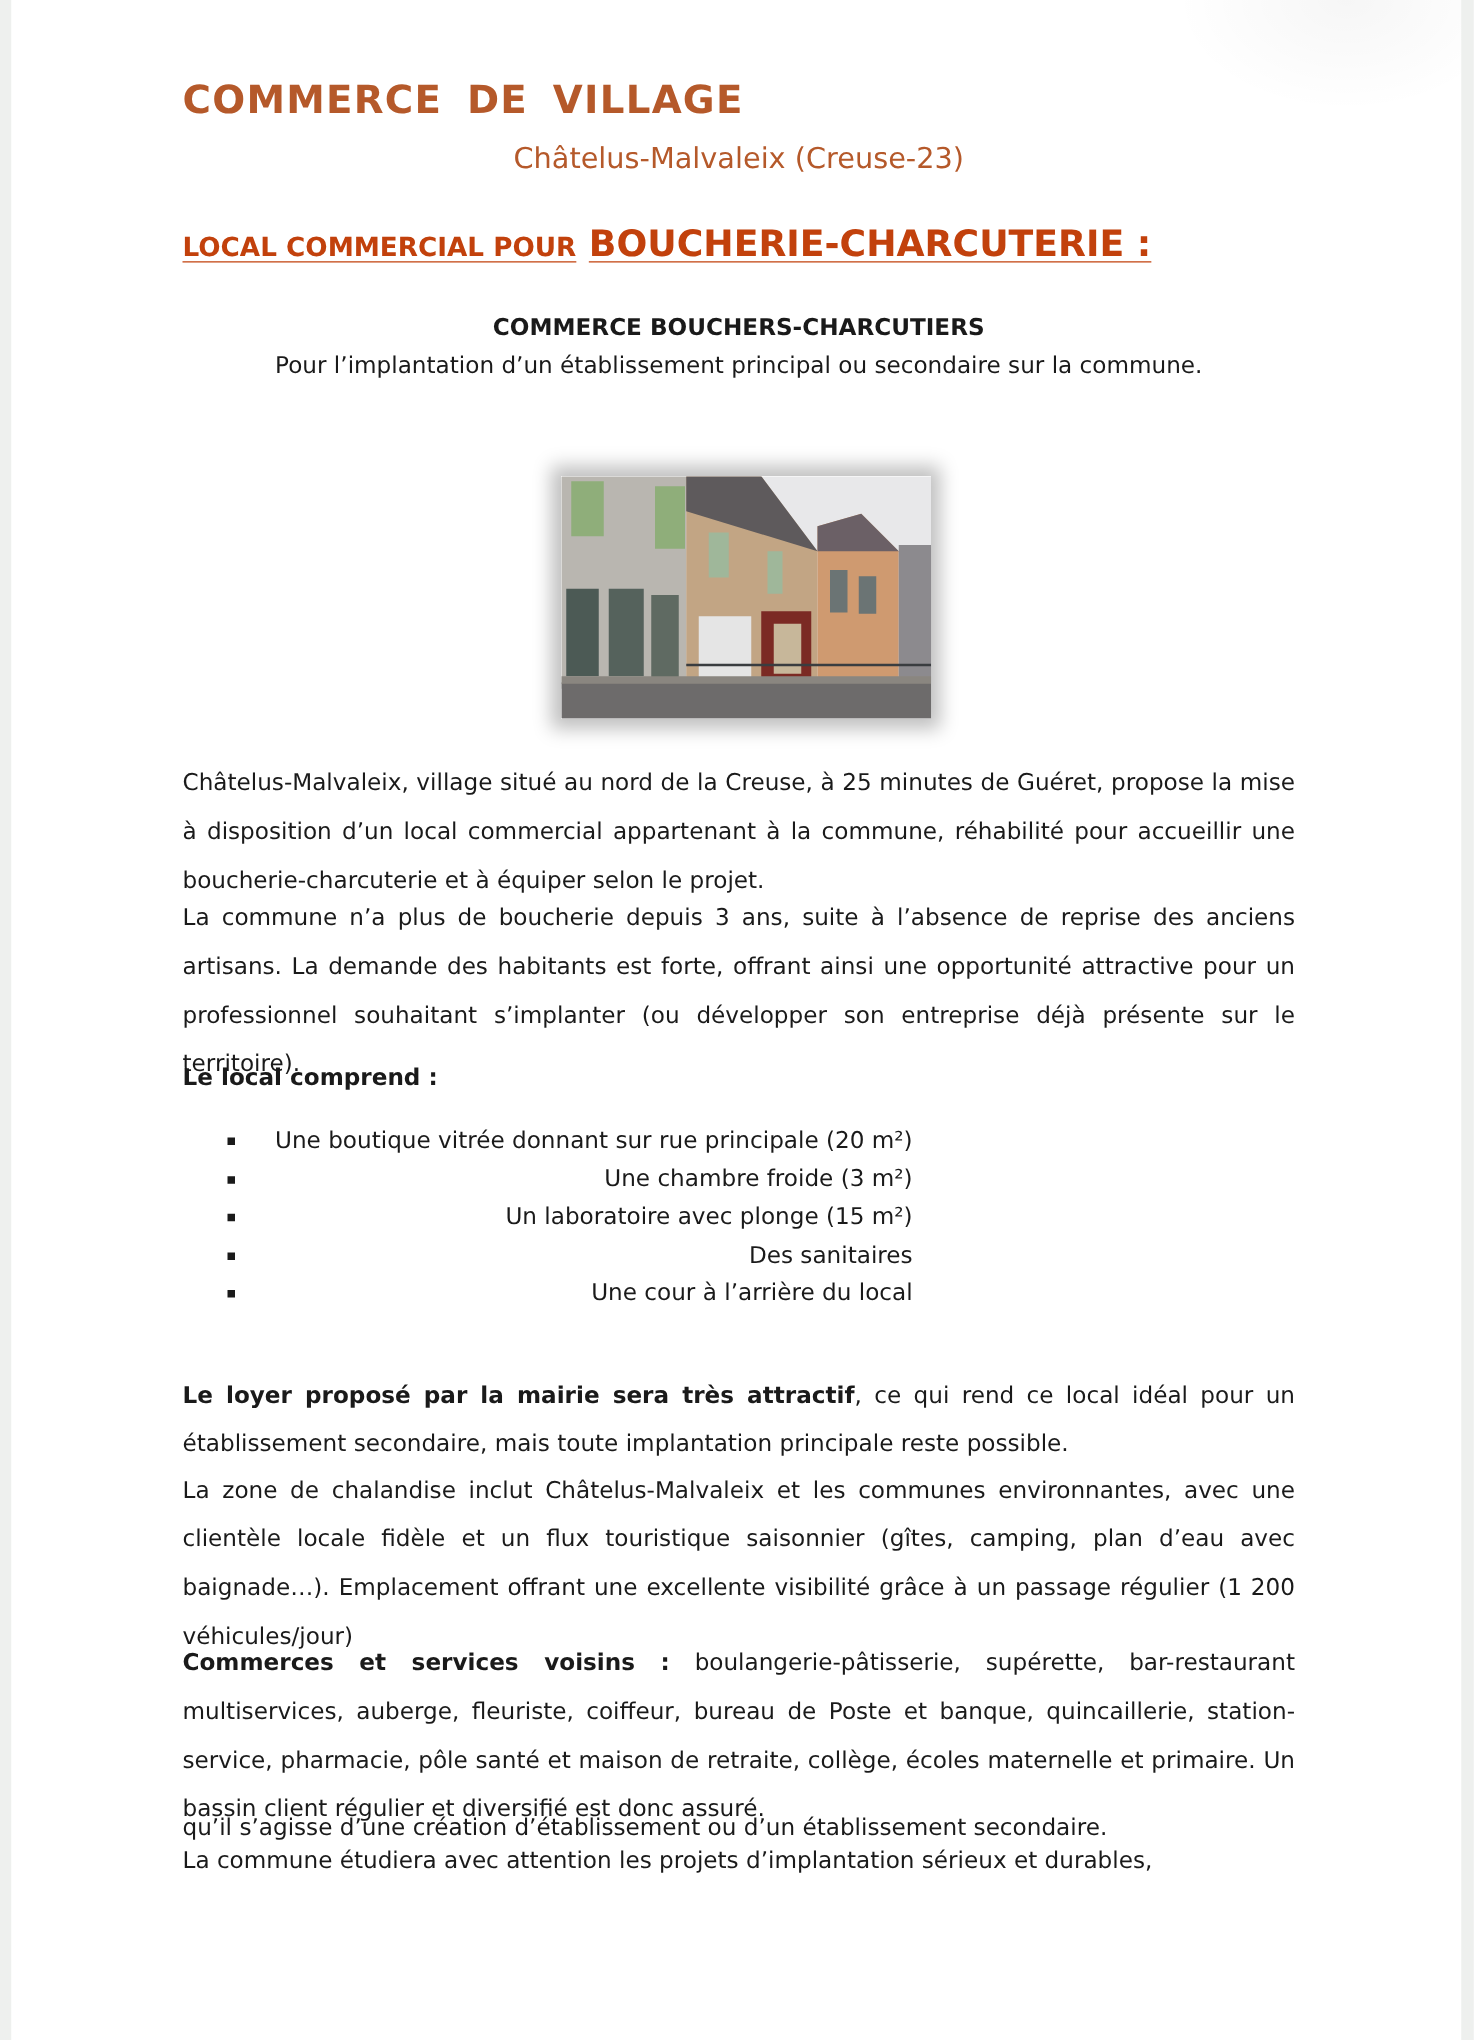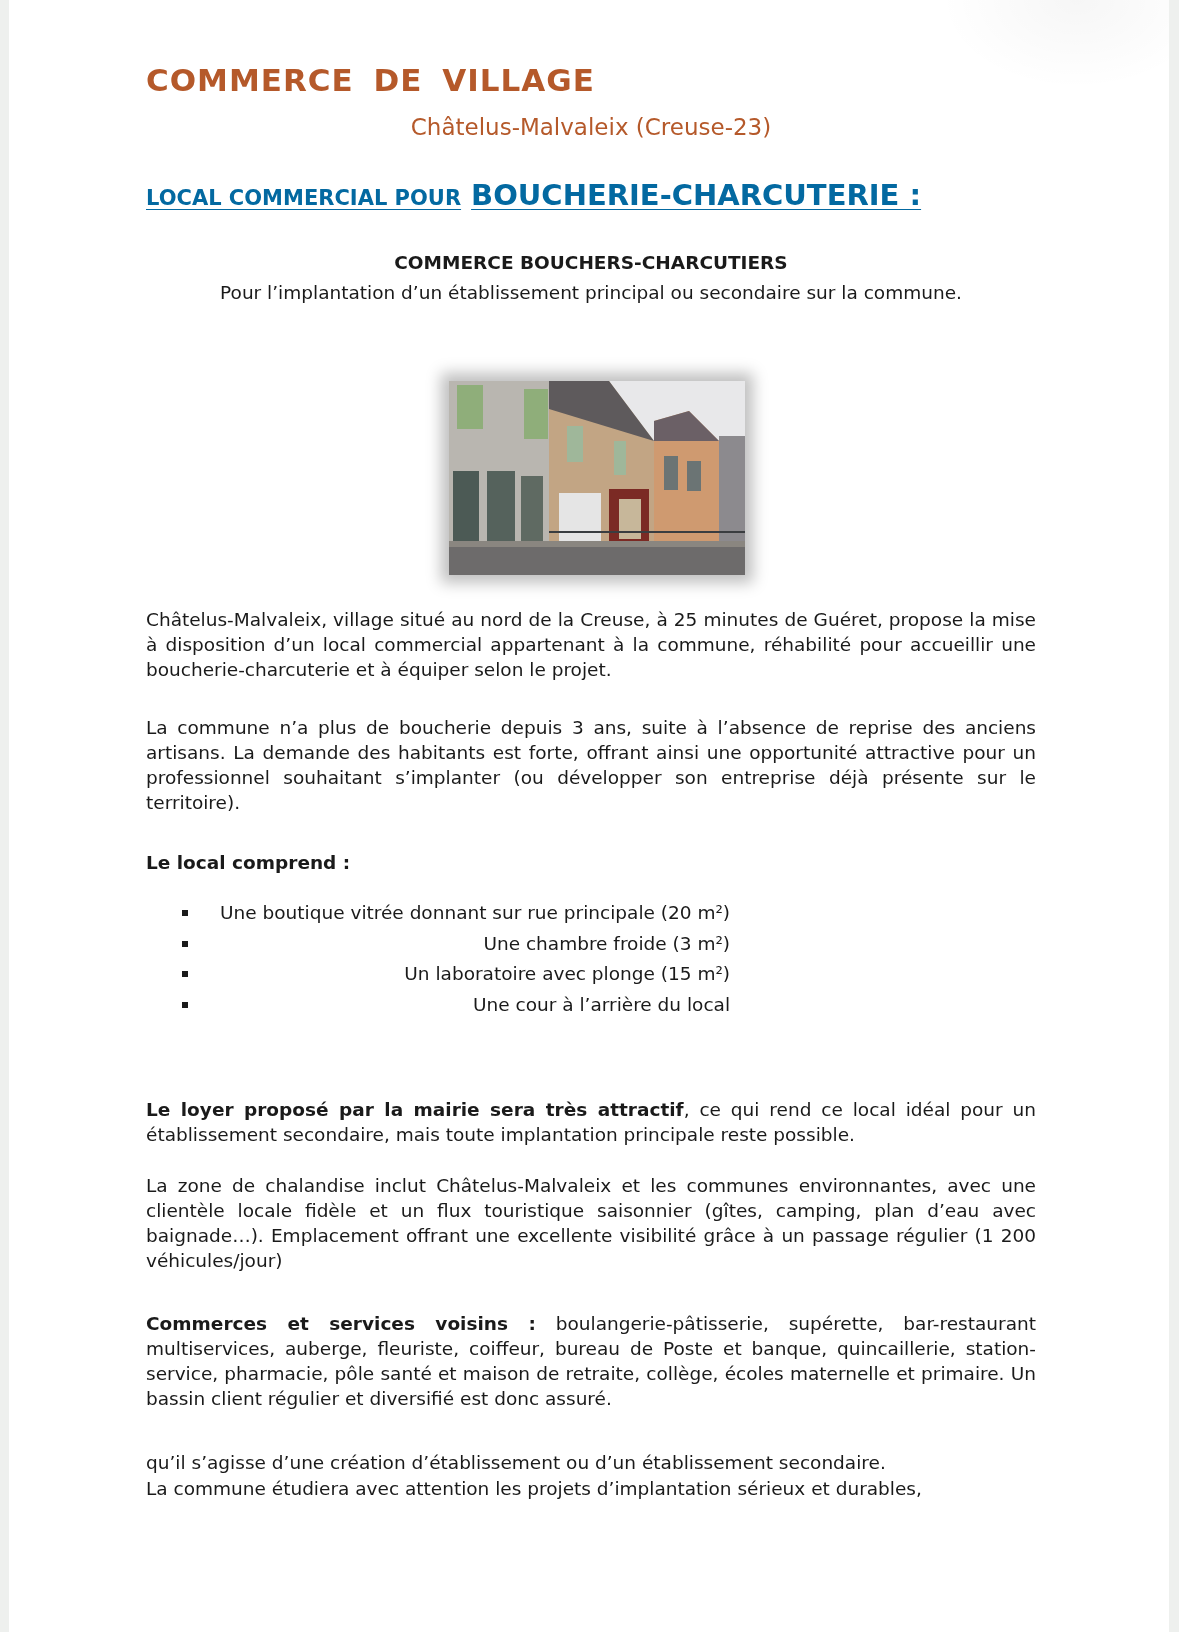--- a/index.html
+++ b/index.html
@@ -17,32 +17,32 @@
   .title {
     position: absolute; top: 62px; left: 0; width: 890px; text-align: left;
     color: #b5592a; font-weight: bold; font-size: 31px; letter-spacing: 1px; word-spacing: 8px;
   }
   .subtitle {
     position: absolute; top: 114px; left: 0; width: 890px; text-align: center;
     color: #b5592a; font-size: 23px;
   }
   .section-heading {
     position: absolute; top: 178px; left: 0; width: 890px; white-space: nowrap;
-    color: #0369a1; font-weight: bold; text-decoration: underline; text-underline-offset: 4px;
+    color: #c2410c; font-weight: bold; text-decoration: underline; text-underline-offset: 4px;
   }
   .section-heading .small { font-size: 21px; }
   .section-heading .big { font-size: 29px; margin-left: 10px; }
   .intro { position: absolute; top: 248px; left: 0; width: 890px; text-align: center; font-size: 18.5px; line-height: 30px; }
   .intro .strong { font-weight: bold; }
   .photo-wrap {
     position: absolute; top: 381px; left: 303px; width: 296px; height: 194px;
     box-shadow: 0 0 14px 8px rgba(0,0,0,0.25); overflow: hidden;
   }
   .photo { width: 100%; height: 100%; display: block; }
-  .body-text { position: absolute; left: 0; width: 890px; font-size: 18.5px; line-height: 25px; text-align: justify; }
+  .body-text { position: absolute; left: 0; width: 890px; font-size: 18.5px; line-height: 39px; text-align: justify; }
   .body-text b { font-weight: bold; }
   .p1 { top: 607px; }
   .p2 { top: 715px; }
   .list-title { position: absolute; top: 852px; left: 0; font-size: 18.5px; font-weight: bold; }
   .feature-list { position: absolute; top: 898px; left: 0; list-style: none; margin: 0; padding: 0; font-size: 18.5px; line-height: 30.5px; }
   .feature-list li { position: relative; padding-left: 74px; text-align: right; }
   .feature-list li .bullet { position: absolute; left: 36px; top: 12px; width: 6px; height: 6px; background: #1a1a1a; }
   .p3 { top: 1097px; }
   .p4 { top: 1173px; }
   .p5 { top: 1311px; }
@@ -104,20 +104,21 @@
     </div>
 
     <p class="body-text p1" style="margin:0">Châtelus-Malvaleix, village situé au nord de la Creuse, à 25 minutes de Guéret, propose la mise à disposition d’un local commercial appartenant à la commune, réhabilité pour accueillir  une boucherie-charcuterie et  à équiper selon le projet.</p>
     <p class="body-text p2" style="margin:0">La commune n’a plus de boucherie depuis 3 ans, suite à l’absence de reprise des anciens artisans. La demande des habitants est forte, offrant ainsi une opportunité attractive pour un professionnel souhaitant s’implanter (ou développer son entreprise déjà présente sur le territoire).</p>
 
     <div class="list-title">Le local comprend :</div>
     <ul class="feature-list">
       <li><span class="bullet"></span><span>Une boutique vitrée donnant sur rue principale (20 m²)</span></li>
       <li><span class="bullet"></span><span>Une chambre froide (3 m²)</span></li>
       <li><span class="bullet"></span><span>Un laboratoire avec plonge (15 m²)</span></li>
+      <li><span class="bullet"></span><span>Des sanitaires</span></li>
       <li><span class="bullet"></span><span>Une cour à l’arrière du local</span></li>
     </ul>
 
     <p class="body-text p3" style="margin:0"><b>Le loyer proposé par la mairie sera très attractif</b><span>, ce qui rend ce local idéal pour un établissement secondaire, mais toute implantation principale reste possible.</span></p>
     <p class="body-text p4" style="margin:0">La zone de chalandise inclut Châtelus-Malvaleix et les communes environnantes, avec une clientèle locale fidèle et un flux touristique saisonnier (gîtes, camping, plan d’eau avec baignade…). Emplacement offrant une excellente visibilité grâce à un passage régulier (1 200 véhicules/jour)</p>
     <p class="body-text p5" style="margin:0"><b>Commerces et services voisins :</b><span> boulangerie-pâtisserie, supérette, bar-restaurant multiservices, auberge, fleuriste, coiffeur, bureau de Poste et banque, quincaillerie, station-service, pharmacie, pôle santé et maison de retraite, collège, écoles maternelle et primaire. Un bassin client régulier et diversifié est donc assuré.</span></p>
     <div class="body-text p6">
       <div>qu’il s’agisse d’une création d’établissement ou d’un établissement secondaire.</div>
       <div>La commune étudiera avec attention les projets d’implantation sérieux et durables,</div>
     </div>

